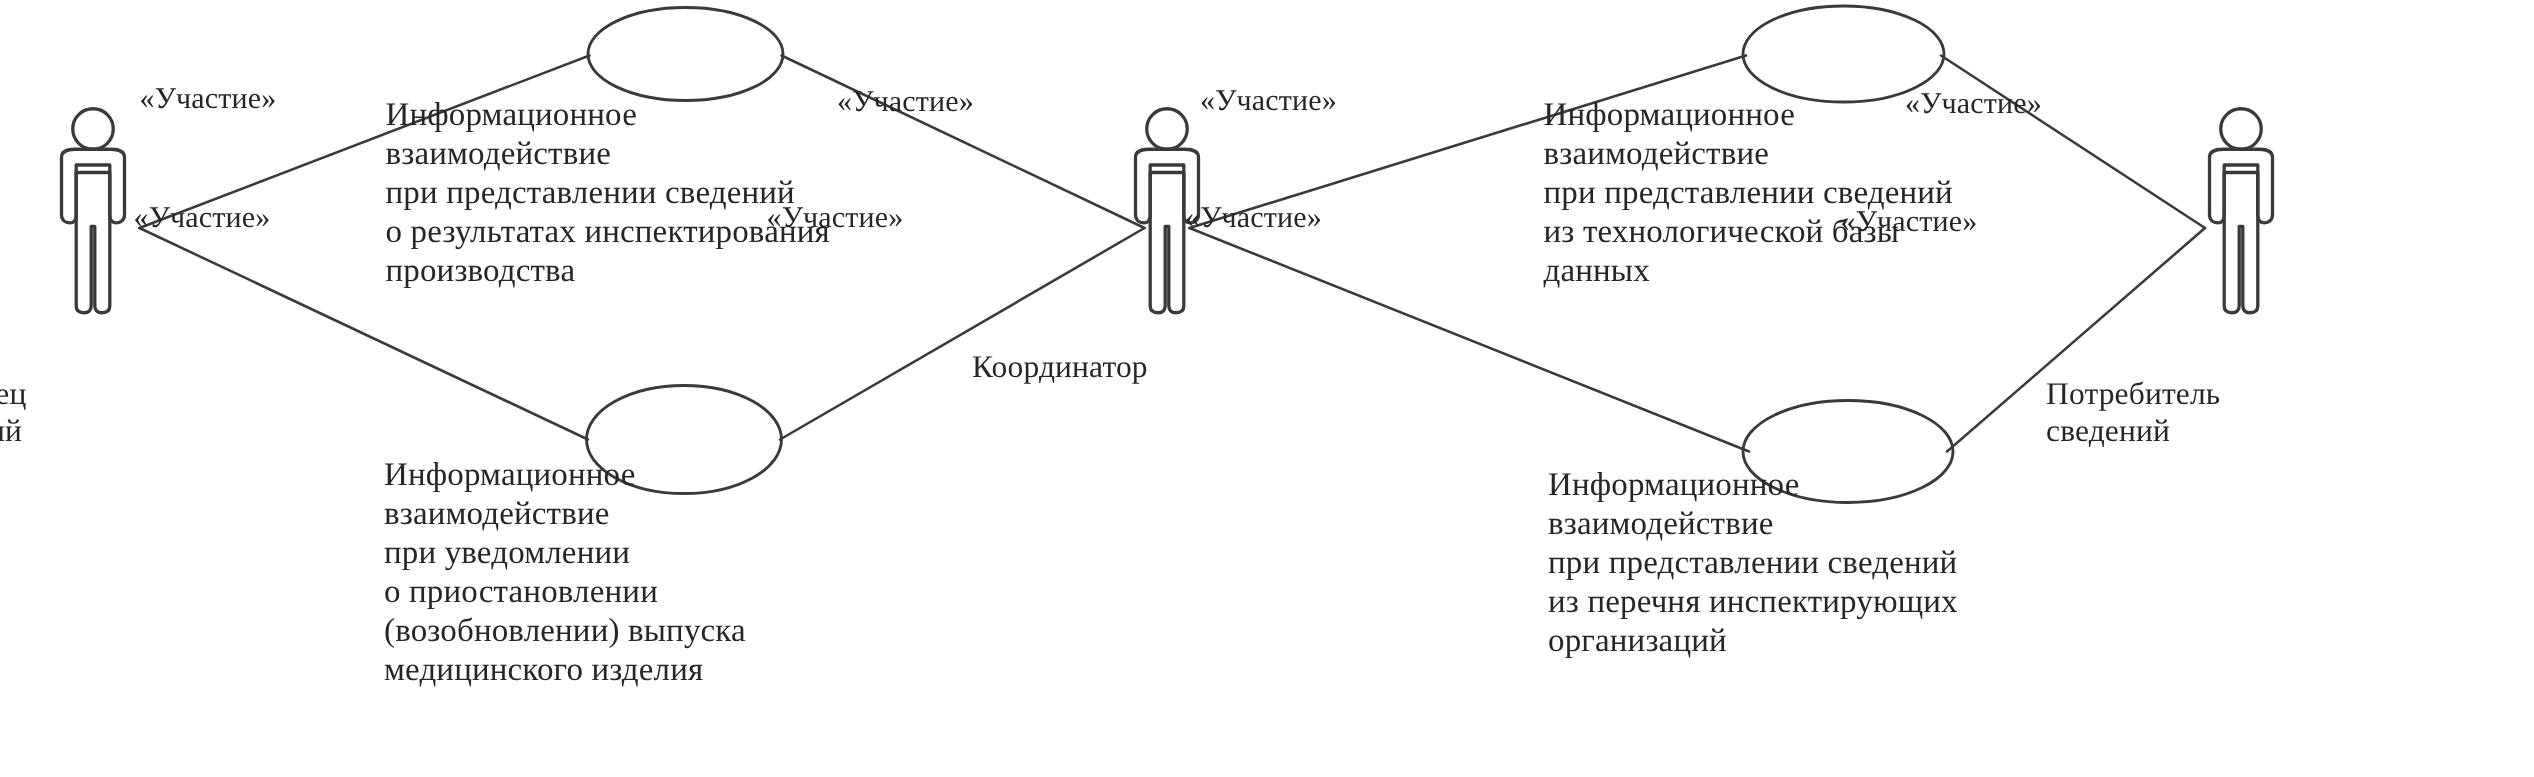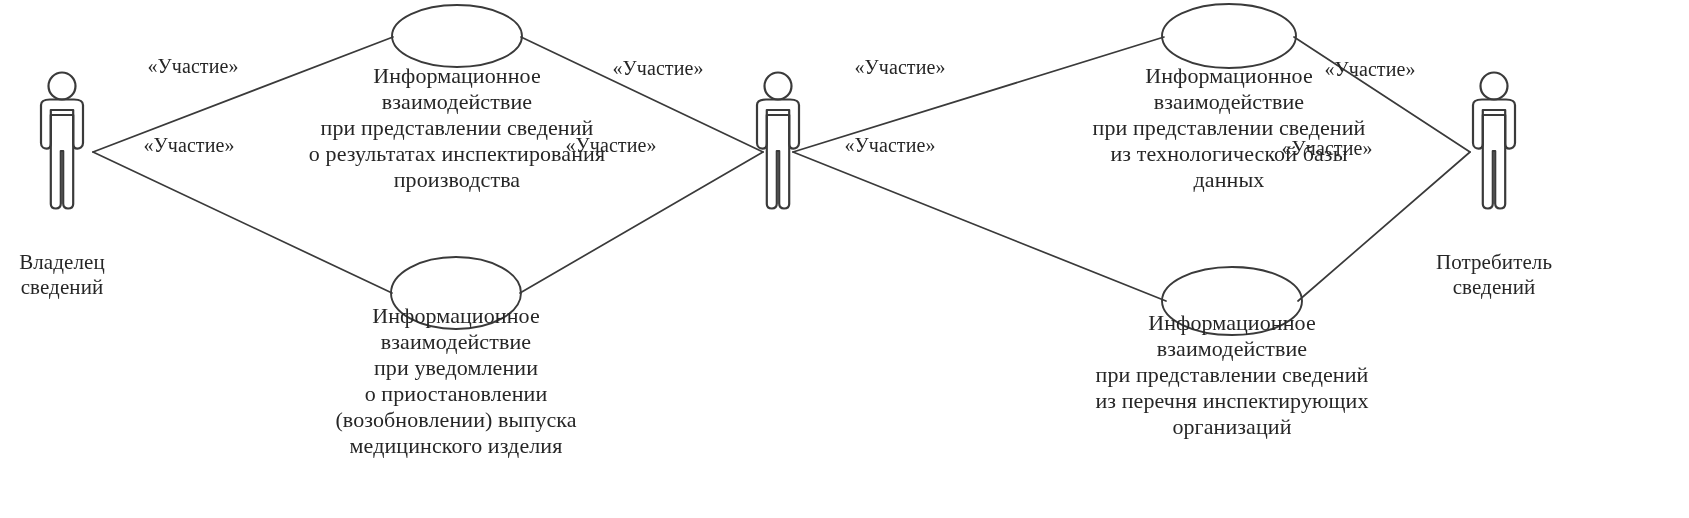--- a/index.html
+++ b/index.html
@@ -24,21 +24,21 @@
   svg.layer {
     position: absolute;
     left: 0;
     top: 0;
     width: 1689px;
     height: 518px;
     overflow: visible;
   }
   .txt {
     position: absolute;
-    text-align: center;
+    text-align: left;
     line-height: 1.18;
     color: #262626;
     letter-spacing: 0.1px;
     white-space: pre-line;
     -webkit-font-smoothing: antialiased;
   }
   .usecase-label {
     font-size: 22px;
     width: 400px;
   }
@@ -118,20 +118,21 @@
     <g>
       <use href="#actor-figure" x="62" y="148"></use>
       <use href="#actor-figure" x="778" y="148"></use>
       <use href="#actor-figure" x="1494" y="148"></use>
     </g>
   </svg>
 
   <div class="txt actor-label" style="left:-68px; top:250px;">Владелец
 сведений</div>
 
+  <div class="txt actor-label" style="left:648px; top:232px;">Координатор</div>
 
   <div class="txt actor-label" style="left:1364px; top:250px;">Потребитель
 сведений</div>
 
   <div class="txt usecase-label" style="left:257px; top:63px;">Информационное
 взаимодействие
 при представлении сведений
 о результатах инспектирования
 производства</div>
 

